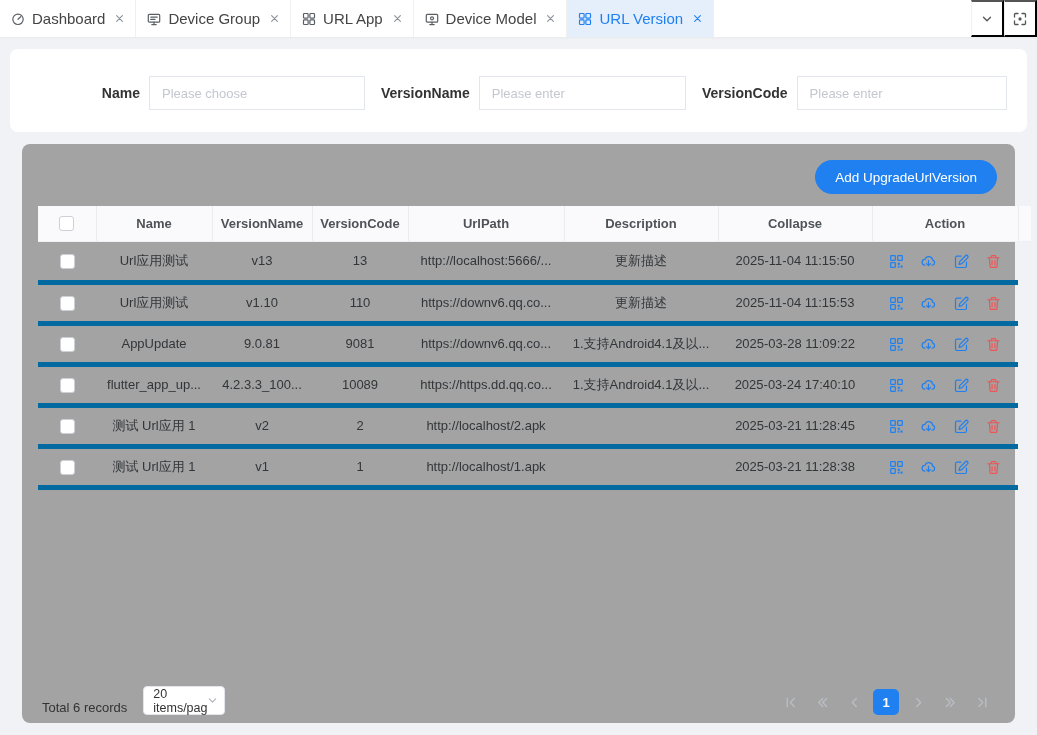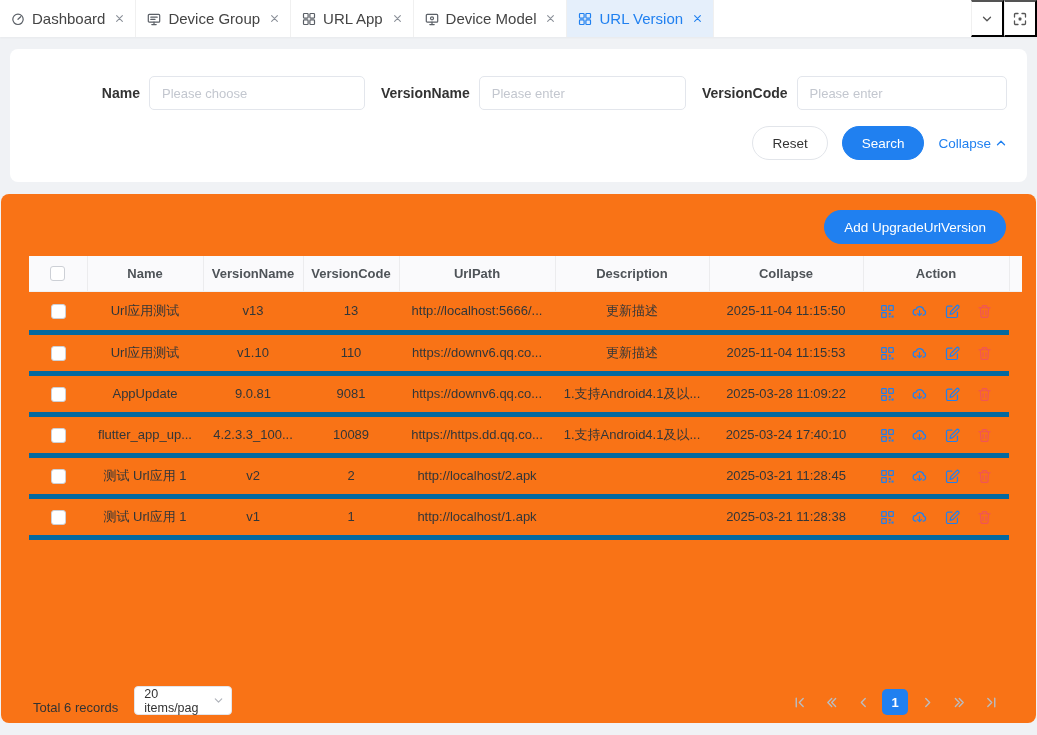--- a/index.html
+++ b/index.html
@@ -24,52 +24,52 @@
   .tab.active .tab-close { color:#2080f0; }
   .tab-spacer { flex:1; }
   .tabbar-btn { width:33px; display:flex; align-items:center; justify-content:center;
                 border-left:1px solid #f0f0f0; color:#555; cursor:pointer; background:none; }
 
   
   .filter-panel { background:#fff; border-radius:8px; margin:12px 10px 0; padding:27px 20px 22px 50px; flex:0 0 auto; }
   .filter-row { display:grid; grid-template-columns:1fr 1fr 1fr; gap:16px; }
   .filter-group { display:flex; align-items:center; justify-content:flex-end; min-width:0; }
   .filter-label { font-size:14px; font-weight:700; color:#333; margin-right:9px; white-space:nowrap; }
-  .filter-input { width:216px; height:34px; border:1px solid #e3e6ec; border-radius:5px; padding:0 12px;
+  .filter-input { width:216px; height:34px; border:1px solid #e3e6ec; border-radius:0; padding:0 12px;
                   font-size:13px; color:#333; outline:none; background:#fff; font-family:inherit; }
   .filter-input::placeholder { color:#c3c7cf; }
   .filter-actions { display:flex; justify-content:flex-end; align-items:center; gap:14px; margin-top:16px; }
   .btn { height:34px; border-radius:17px; font-size:13.5px; padding:0 19px; cursor:pointer;
          border:1px solid #e2e5ea; background:#fff; color:#333; font-family:inherit; }
   .btn-primary { background:#2080f0; border-color:#2080f0; color:#fff; }
   .collapse-link { display:flex; align-items:center; gap:4px; color:#2080f0; font-size:13.5px; cursor:pointer; }
 
   
-  .main-panel { background:#f97316; border-radius:8px; margin:12px 1px; padding:12px 28px 8px;
+  .main-panel { background:#a3a3a3; border-radius:8px; margin:12px 22px; padding:12px 16px 8px;
                 flex:1; display:flex; flex-direction:column; min-height:0; }
   .main-toolbar { display:flex; justify-content:flex-end; margin:4px 2px 12px 0; }
 
   table { width:100%; border-collapse:collapse; table-layout:fixed; font-size:13px; }
   thead th { background:#fafafc; height:35px; font-weight:700; color:#4e5358; text-align:center;
              border-right:1px solid #ececee; border-bottom:1px solid #f0f0f2; padding:0 4px;
              overflow:hidden; white-space:nowrap; }
   thead th.th-gutter { border-right:none; }
   tbody td { height:41px; border-bottom:5px solid #0369a1; text-align:center; color:#323639;
              overflow:hidden; text-overflow:ellipsis; white-space:nowrap; padding:0 4px; }
   tbody td.td-gutter { border-bottom:none; }
   .cb { display:inline-block; width:15px; height:15px; border:1px solid #cdd0d6; border-radius:3px;
         background:#fff; vertical-align:middle; cursor:pointer; }
   .td-actions { padding:0; }
   .icon-btn { background:none; border:none; padding:0; margin:0 7px; cursor:pointer; color:#2080f0;
               display:inline-flex; vertical-align:middle; }
   .icon-btn.danger { color:#f05555; }
 
   
   .table-footer { margin-top:auto; display:flex; align-items:flex-end; height:46px; font-size:13px; color:#333; padding:0 4px; }
-  .page-size-select { margin-left:16px; width:98px; height:29px; border:1px solid #e2e5ea; border-radius:4px;
+  .page-size-select { margin-left:16px; width:82px; height:29px; border:1px solid #e2e5ea; border-radius:4px;
                       display:flex; align-items:center; justify-content:space-between; padding:0 7px 0 9px;
                       font-size:12.5px; color:#333; cursor:pointer; background:#fff; }
   .caret { color:#b0b4bb; display:flex; }
   .pager { margin-left:auto; display:flex; align-items:center; gap:6px; }
   .pg-btn { width:26px; height:26px; display:flex; align-items:center; justify-content:center;
             color:#b9bdc3; cursor:pointer; border-radius:5px; background:none; border:none; padding:0;
             font-family:inherit; }
   .pg-current { background:#2080f0; color:#fff; font-weight:700; font-size:13px; }
 </style>
 </head>
@@ -245,30 +245,20 @@
     </div>
     <div class="filter-group">
       <label class="filter-label">VersionName</label>
       <input class="filter-input" placeholder="Please enter" style="">
     </div>
     <div class="filter-group">
       <label class="filter-label">VersionCode</label>
       <input class="filter-input" placeholder="Please enter" style="">
     </div>
   </div>
-  <div class="filter-actions">
-    <button class="btn">Reset</button>
-    <button class="btn btn-primary">Search</button>
-    <div class="collapse-link">
-      <span>Collapse</span>
-      <svg width="12" height="12">
-          <use href="#i-chevron-up"></use>
-        </svg>
-    </div>
-  </div>
 </section>
 
 <section class="main-panel">
   <div class="main-toolbar">
     <button class="btn btn-primary">Add UpgradeUrlVersion</button>
   </div>
 
   <table>
     <colgroup>
       <col style="width:58px">

